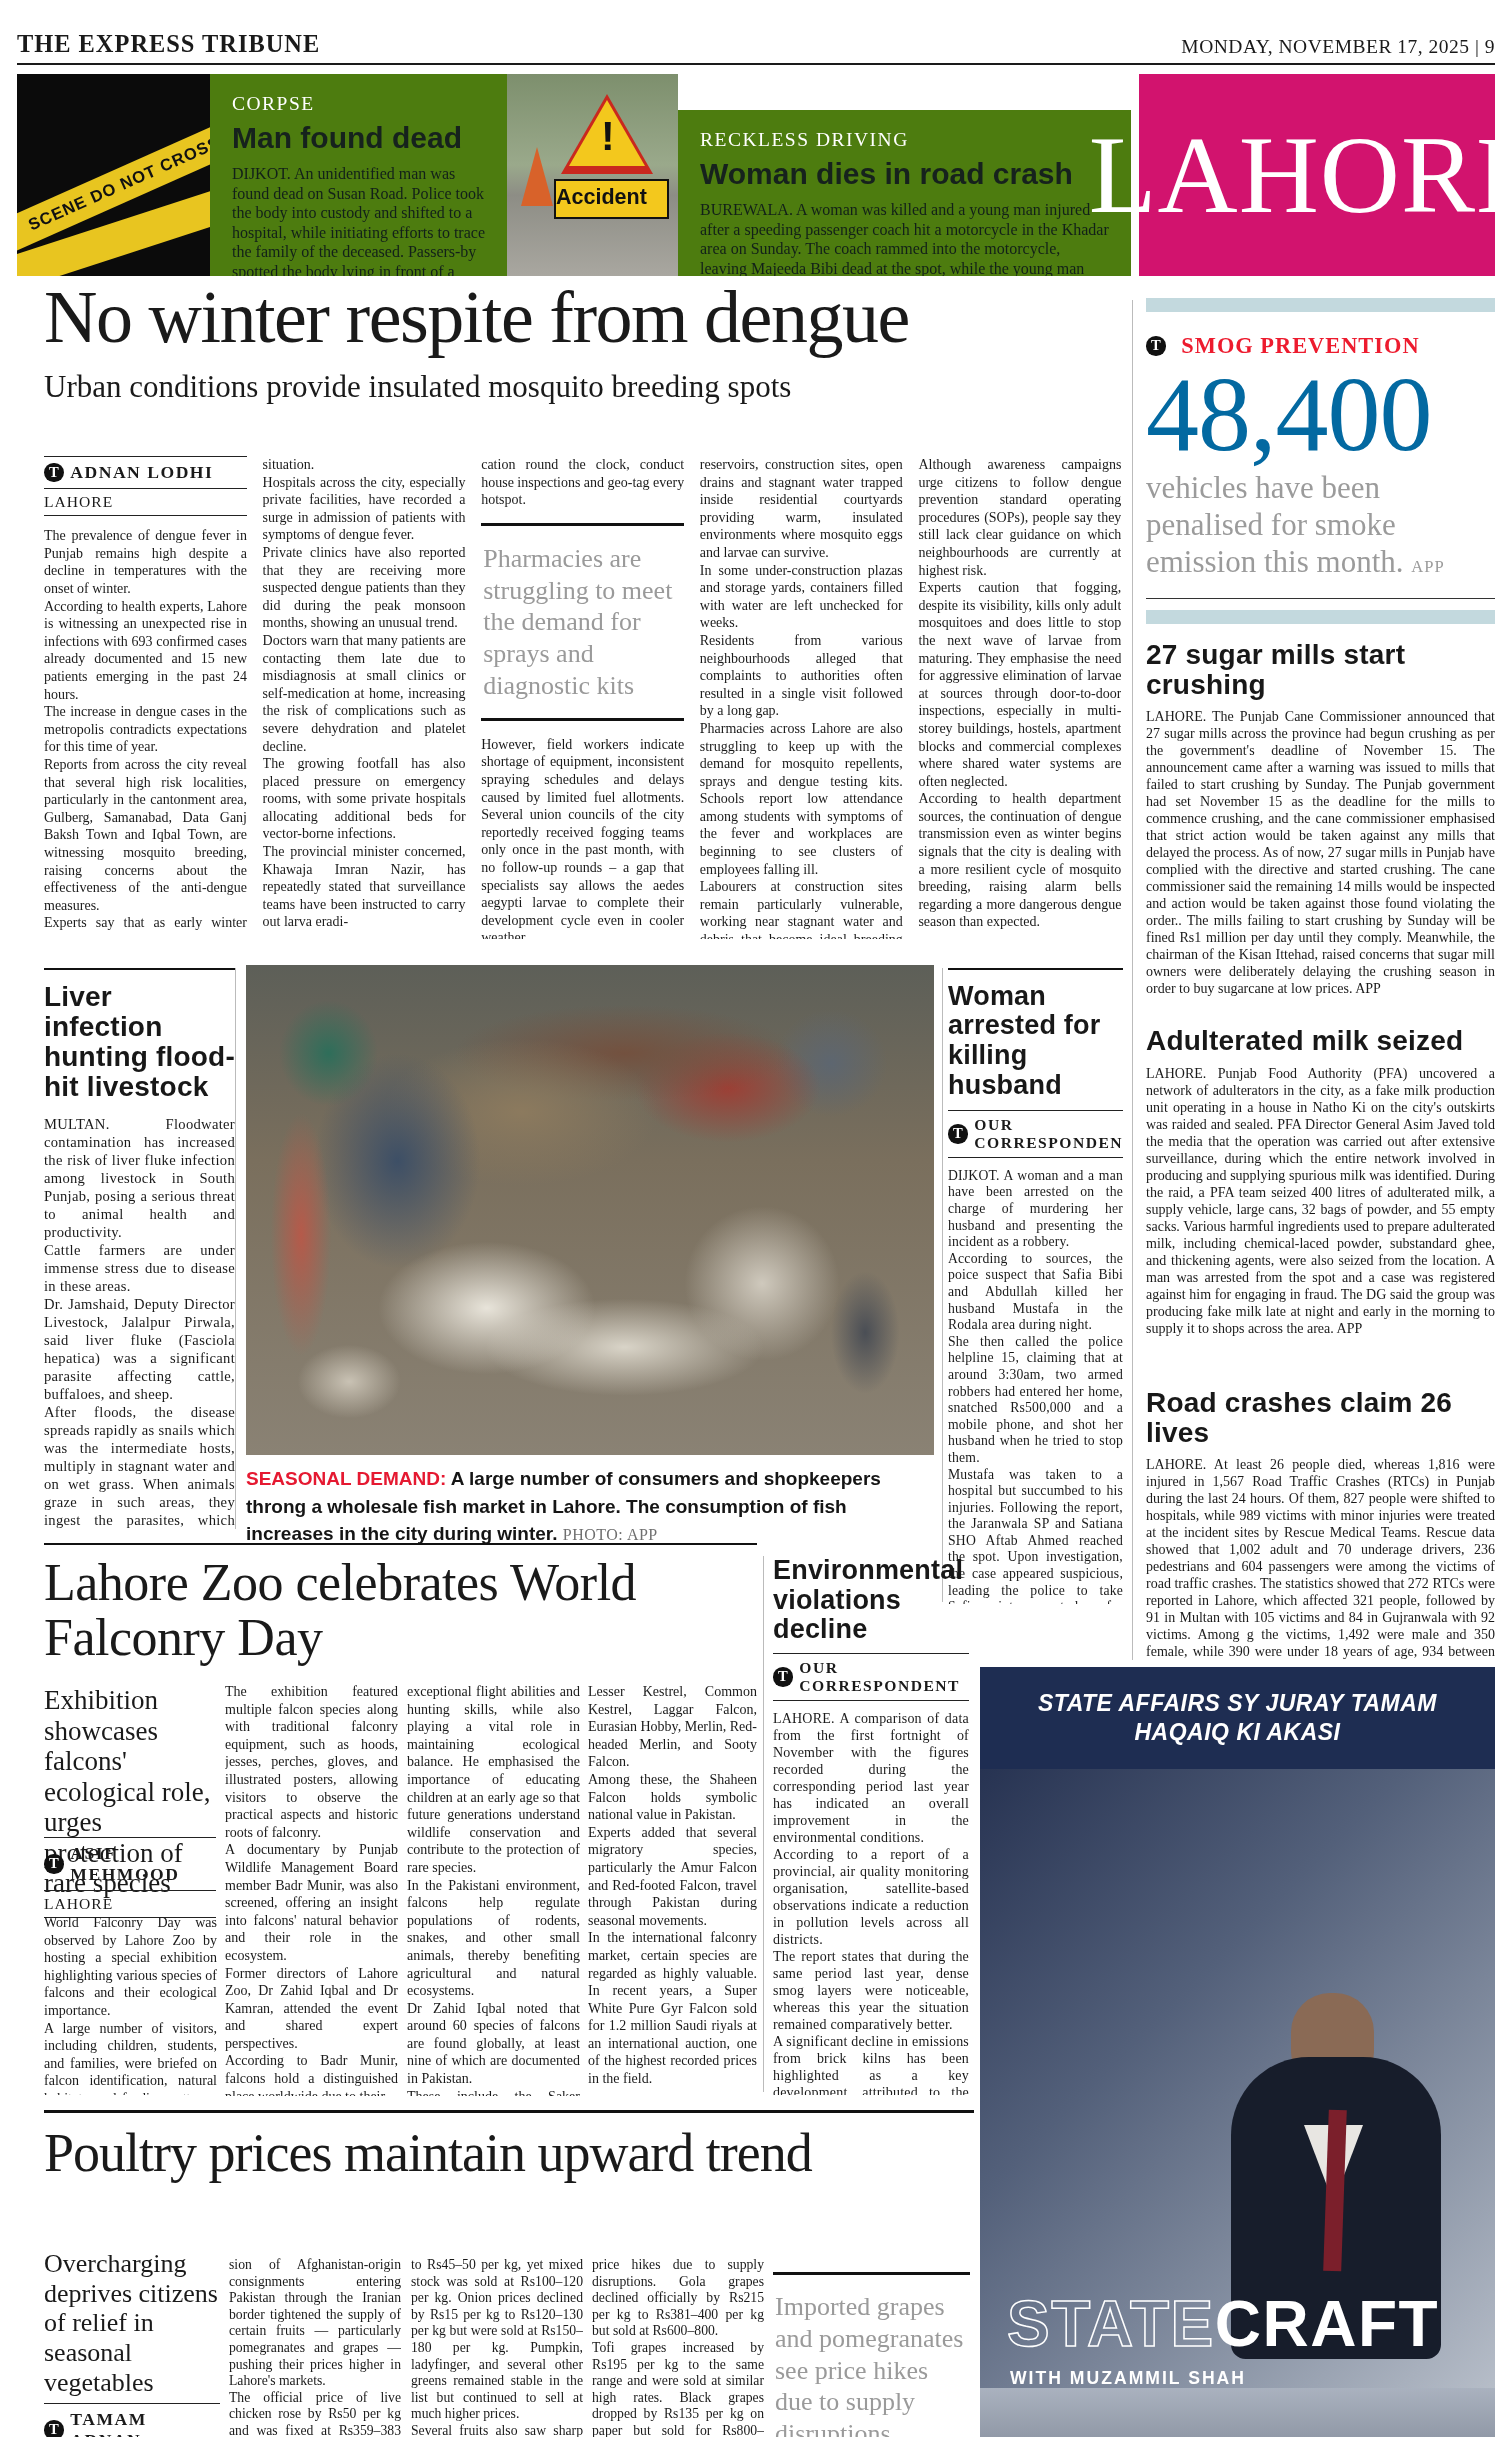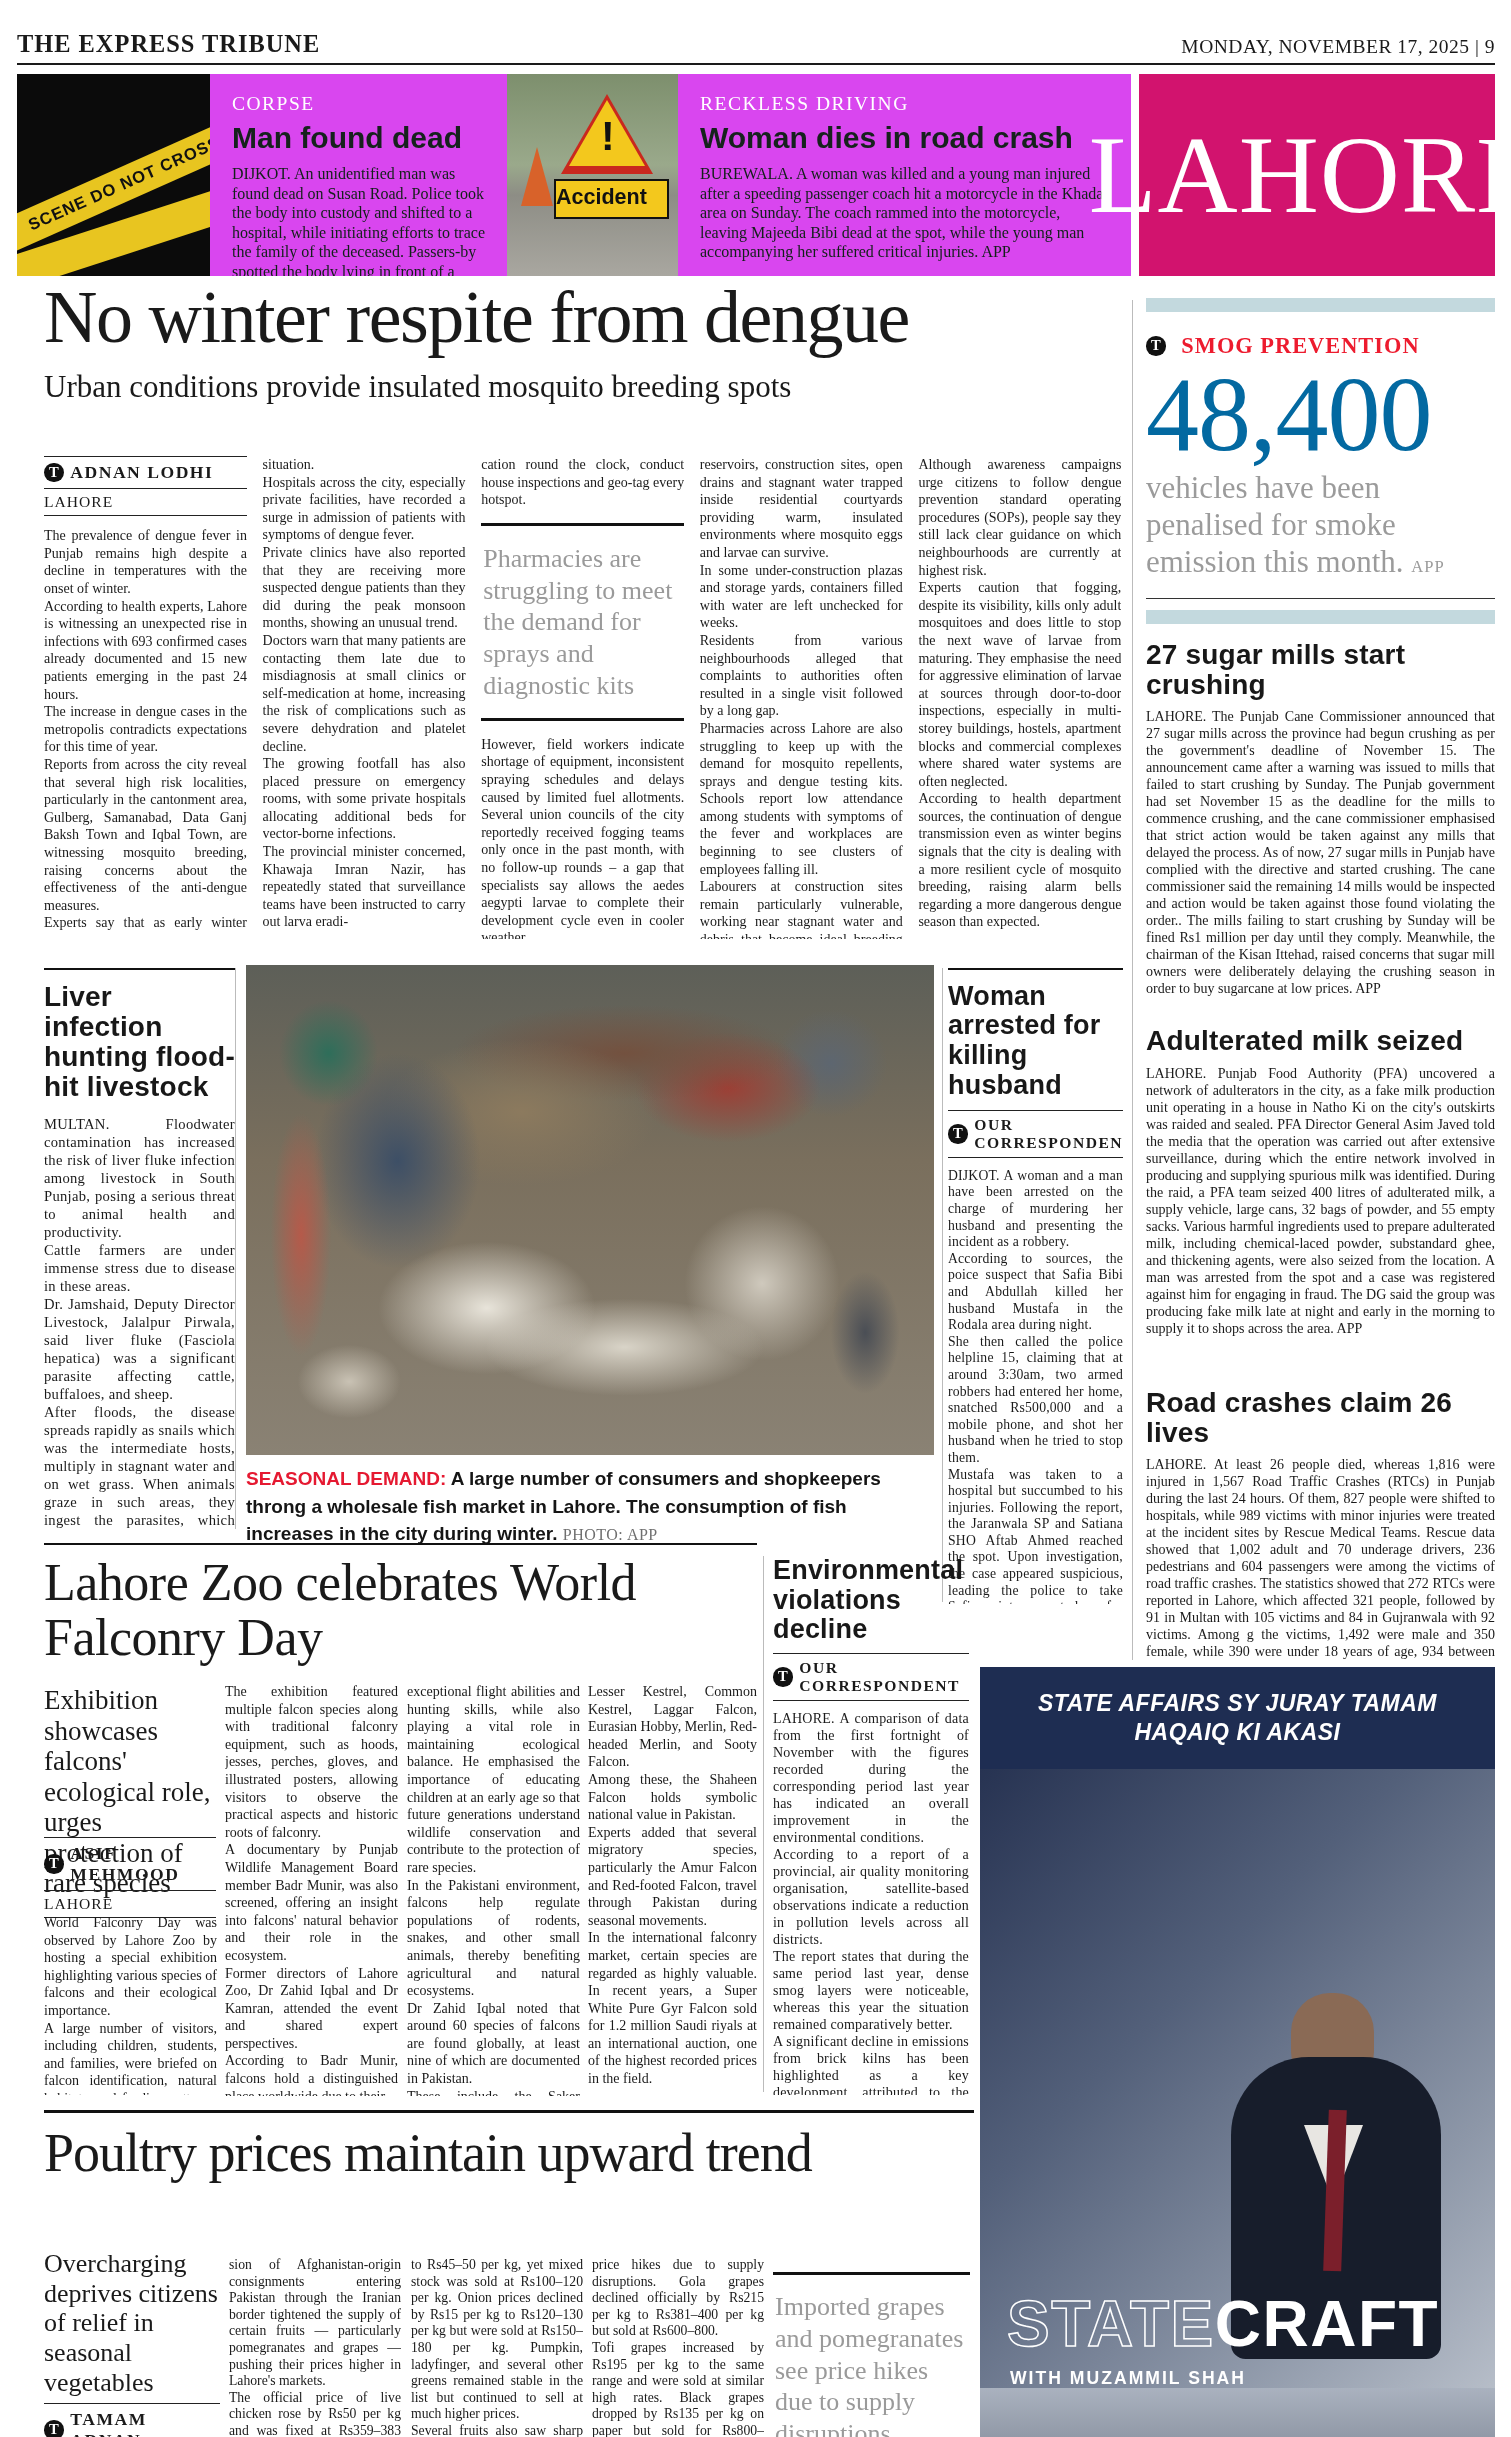--- a/index.html
+++ b/index.html
@@ -7,23 +7,23 @@
   .abs{position:absolute;}
   .bt{font-size:14px;line-height:17.6px;text-align:justify;white-space:pre-line;overflow:hidden;}
   .rule-h{background:#111;}
   .vr{position:absolute;width:1px;background:#bbb;}
   
   .masthead{left:17px;top:9.8px;width:1478px;height:55px;border-bottom:2px solid #1a1a1a;display:flex;justify-content:space-between;align-items:flex-end;padding-bottom:4.9px;box-sizing:border-box;}
   .mast-title{font-size:24.4px;letter-spacing:1px;font-weight:600;}
   .mast-date{font-size:19.5px;letter-spacing:0.5px;}
   
   .topstrip{left:17px;top:74px;width:1478px;height:202px;display:flex;}
-  .teaser{background:#d946ef;padding:18.5px 22px;box-sizing:border-box;overflow:hidden;}
+  .teaser{background:#4d7c0f;padding:18.5px 22px;box-sizing:border-box;overflow:hidden;}
   .t1{width:297px;}
-  .t2{width:453px;}
+  .t2{width:453px;margin-top:36px;}
   .kicker-w{color:#fff;font-size:19.5px;letter-spacing:1.5px;}
   .teaser h3{margin:6.8px 0 8.8px 0;font-family:"Liberation Sans",sans-serif;font-weight:bold;font-size:30px;color:#16221d;}
   .teaser .tb{font-size:16px;line-height:1.22;color:#122019;text-align:left;}
   .ph-crime{width:193px;background:#0b0b0b;position:relative;overflow:hidden;}
   .tape{position:absolute;left:-29px;top:93px;width:273px;height:34px;background:#e8c520;transform:rotate(-24deg);color:#111;font-family:"Liberation Sans",sans-serif;font-weight:bold;font-size:16.6px;line-height:34px;text-align:center;letter-spacing:1px;}
   .tape2{top:146px;transform:rotate(-18deg);}
   .ph-acc{width:171px;background:linear-gradient(180deg,#7d8f6d 0%,#9aa98b 45%,#8d8d85 60%,#a9a7a0 100%);position:relative;overflow:hidden;}
   .cone{position:absolute;left:13.7px;top:73px;width:0;height:0;border-left:16.6px solid transparent;border-right:16.6px solid transparent;border-bottom:59px solid #d8622a;}
   .tri{position:absolute;left:54px;top:19.5px;width:0;height:0;border-left:46px solid transparent;border-right:46px solid transparent;border-bottom:80px solid #c9281e;}
   .tri-in{position:absolute;left:-38px;top:6.8px;width:0;height:0;border-left:38px solid transparent;border-right:38px solid transparent;border-bottom:66px solid #f3c81d;}

